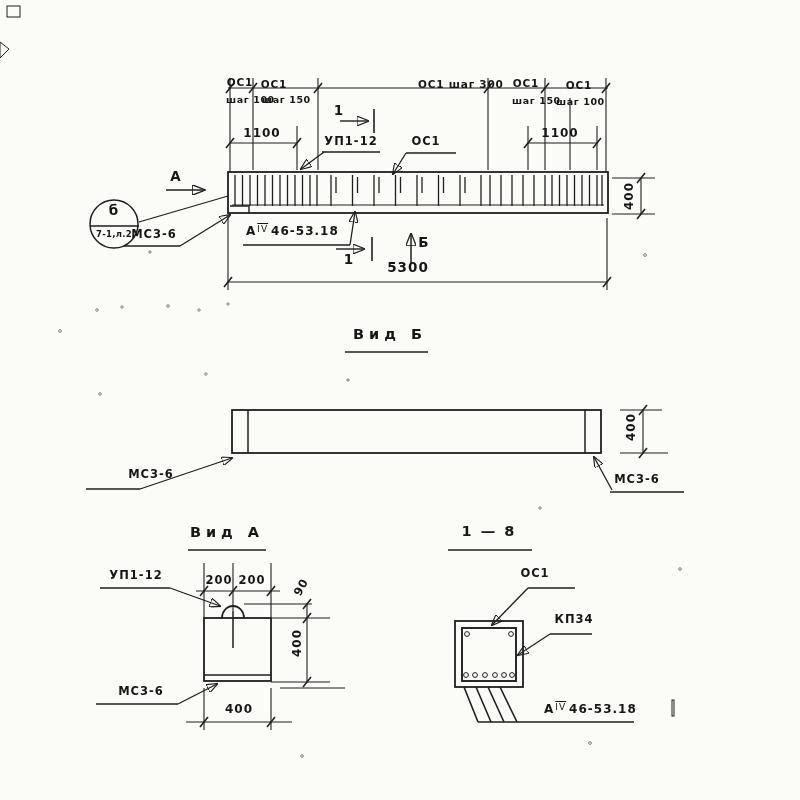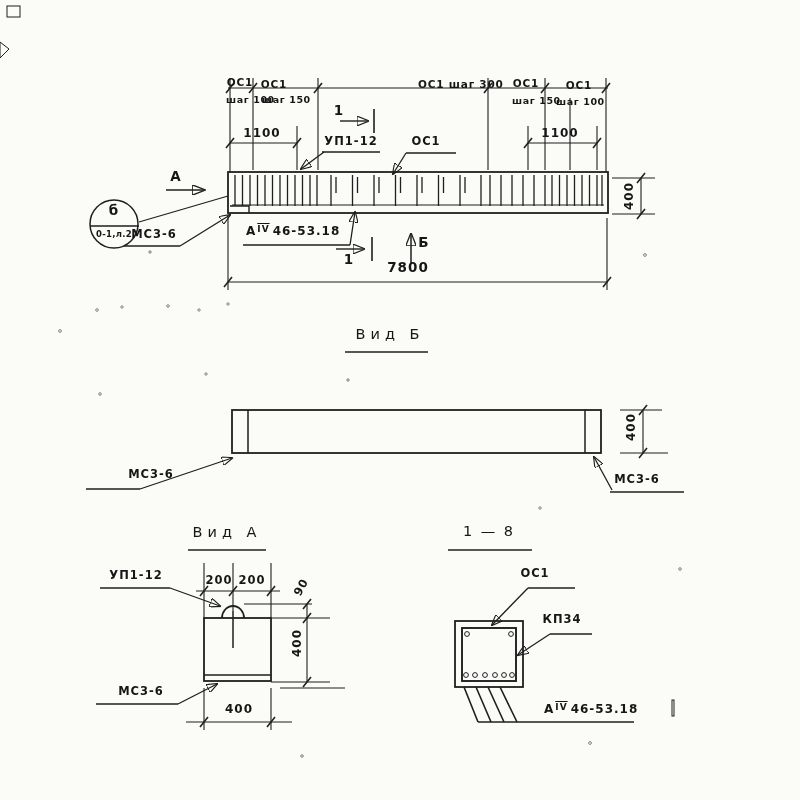--- a/index.html
+++ b/index.html
@@ -7,24 +7,24 @@
   .sheet{position:relative;width:800px;height:800px;background:#fbfbf8;overflow:hidden;}
   svg{position:absolute;left:0;top:0;}
   .lines path,.lines rect,.lines circle,.lines line{stroke:#1f1f1f;fill:none;}
   .lbl{position:absolute;color:#161616;font-weight:600;white-space:nowrap;text-align:center;}
   .t8{font-size:8.5px;letter-spacing:0.3px;}
   .t9{font-size:9.5px;letter-spacing:0.6px;}
   .t10{font-size:10.5px;letter-spacing:0.8px;}
   .t11{font-size:11.5px;letter-spacing:1px;}
   .t12{font-size:12px;letter-spacing:1px;}
   .t13{font-size:13.5px;letter-spacing:1px;}
-  .title{font-size:14.5px;letter-spacing:5px;font-weight:400;}
+  .title{font-size:14.5px;letter-spacing:5px;font-weight:700;}
   .vert{transform:rotate(-90deg);}
   .r60{transform:rotate(-62deg);}
-  .grade{font-size:9px;text-decoration:overline;vertical-align:3px;margin:0 3px 0 1px;font-weight:700;}
+  .grade{font-size:9px;text-decoration:overline;vertical-align:3px;margin:0 3px 0 1px;font-weight:400;}
 </style>
 </head>
 <body>
 
 <div class="sheet">
 
 <svg class="lines" width="800" height="800" viewBox="0 0 800 800">
   <defs>
     <marker id="arr" viewBox="0 0 10 8" refX="9" refY="4" markerWidth="9" markerHeight="7" orient="auto-start-reverse">
       <path d="M0,0L10,4L0,8z" fill="#1f1f1f" stroke="none"></path>
@@ -165,28 +165,28 @@
 <div class="lbl t10" style="left:378px;top:78px;width:80px;margin-left:40px;">ОС1 шаг 300</div>
 <div class="lbl t10" style="left:510px;top:77px;width:32px;">ОС1</div>
 <div class="lbl t10" style="left:560px;top:79px;width:38px;">ОС1</div>
 <div class="lbl t9" style="left:226px;top:94px;width:40px;">шаг 100</div>
 <div class="lbl t9" style="left:262px;top:94px;width:46px;">шаг 150</div>
 <div class="lbl t9" style="left:512px;top:95px;width:44px;">шаг 150</div>
 <div class="lbl t9" style="left:556px;top:96px;width:46px;">шаг 100</div>
 
 <div class="lbl t12" style="left:240px;top:126px;width:44px;">1100</div>
 <div class="lbl t12" style="left:538px;top:126px;width:44px;">1100</div>
-<div class="lbl t13" style="left:378px;top:259px;width:60px;">7800</div>
+<div class="lbl t13" style="left:378px;top:259px;width:60px;">5300</div>
 <div class="lbl t12 vert" style="left:610px;top:189px;width:38px;">400</div>
 <div class="lbl t13" style="left:166px;top:168px;width:20px;">А</div>
 <div class="lbl t13" style="left:415px;top:234px;width:18px;">Б</div>
 <div class="lbl t13" style="left:332px;top:102px;width:14px;">1</div>
 <div class="lbl t13" style="left:342px;top:251px;width:14px;">1</div>
 <div class="lbl t13" style="left:102px;top:202px;width:24px;">б</div>
-<div class="lbl t8" style="left:90px;top:229px;width:48px;">0-1,л.2</div>
+<div class="lbl t8" style="left:90px;top:229px;width:48px;">7-1,л.2</div>
 <div class="lbl t11" style="left:324px;top:134px;width:54px;">УП1-12</div>
 <div class="lbl t11" style="left:408px;top:134px;width:36px;">ОС1</div>
 <div class="lbl t11" style="left:128px;top:227px;width:52px;">МС3-6</div>
 <div class="lbl t12" style="left:246px;top:224px;">
   <span>А</span><span class="grade">IV</span><span>46-53.18</span>
 </div>
 
 <div class="lbl title" style="left:350px;top:326px;width:80px;">Вид Б</div>
 <div class="lbl t11" style="left:122px;top:467px;width:58px;">МС3-6</div>
 <div class="lbl t11" style="left:608px;top:472px;width:58px;">МС3-6</div>
@@ -196,18 +196,18 @@
 <div class="lbl t11" style="left:108px;top:568px;width:56px;">УП1-12</div>
 <div class="lbl t11" style="left:112px;top:684px;width:58px;">МС3-6</div>
 <div class="lbl t11" style="left:205px;top:573px;width:28px;">200</div>
 <div class="lbl t11" style="left:238px;top:573px;width:28px;">200</div>
 <div class="lbl t11 r60" style="left:289px;top:580px;width:24px;">90</div>
 <div class="lbl t12 vert" style="left:278px;top:636px;width:38px;">400</div>
 <div class="lbl t12" style="left:220px;top:702px;width:38px;">400</div>
 
 <div class="lbl title" style="left:446px;top:523px;width:86px;letter-spacing:2px;">1 — 8</div>
 <div class="lbl t11" style="left:517px;top:566px;width:36px;">ОС1</div>
-<div class="lbl t11" style="left:539px;top:612px;width:46px;">КП34</div>
+<div class="lbl t11" style="left:551px;top:612px;width:46px;">КП34</div>
 <div class="lbl t12" style="left:544px;top:702px;">
   <span>А</span><span class="grade">IV</span><span>46-53.18</span>
 </div>
 
 </div>
 
 </body></html>

